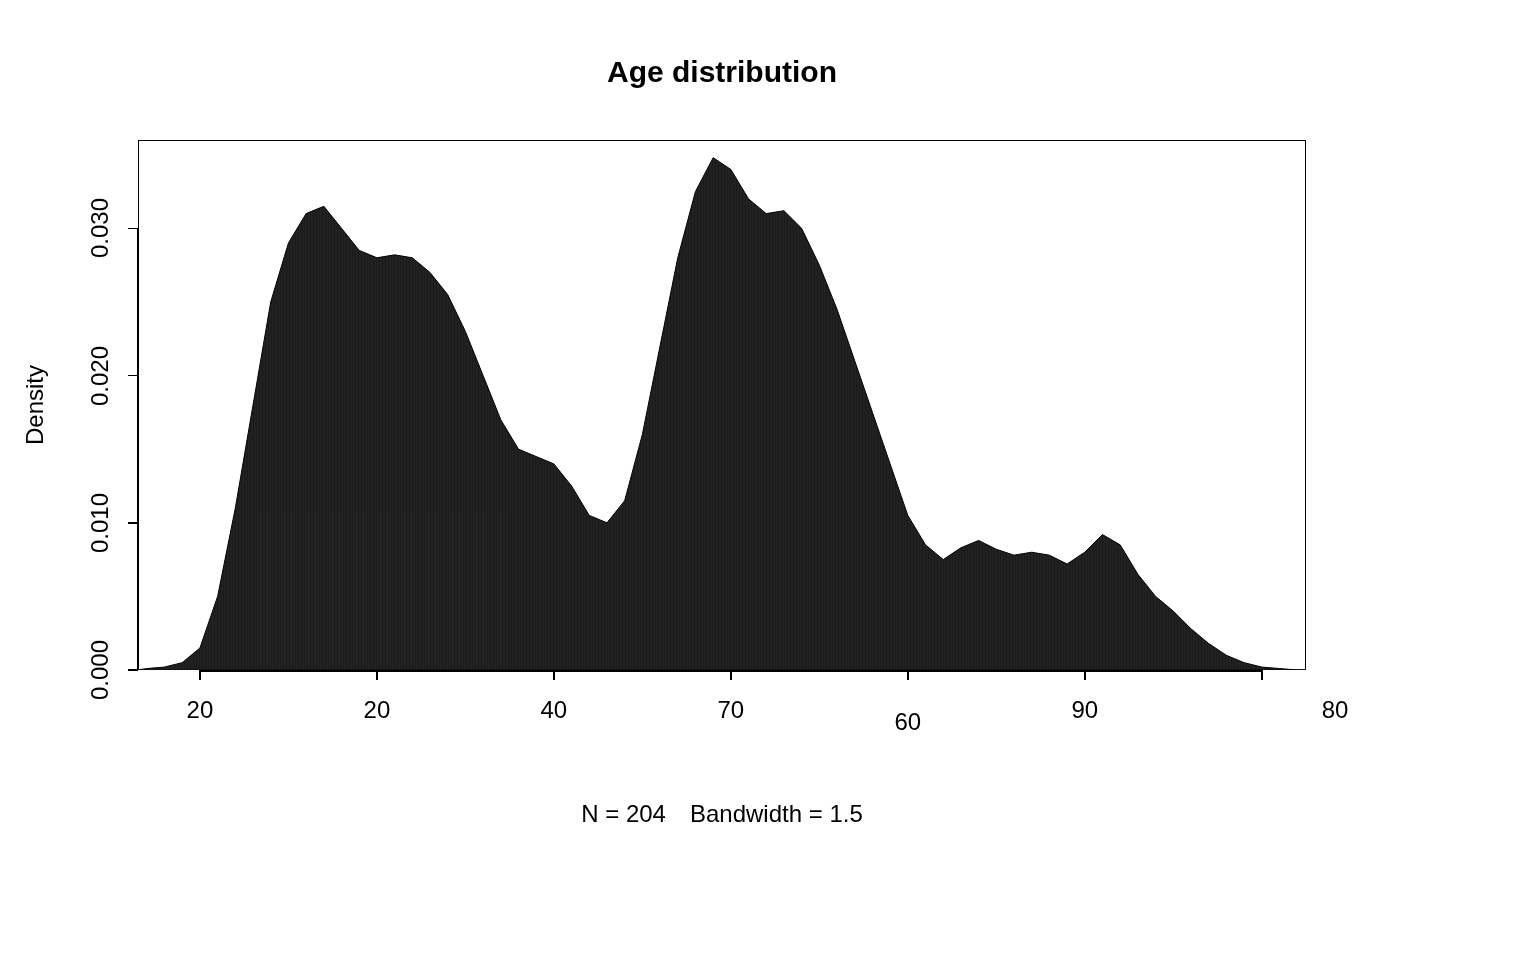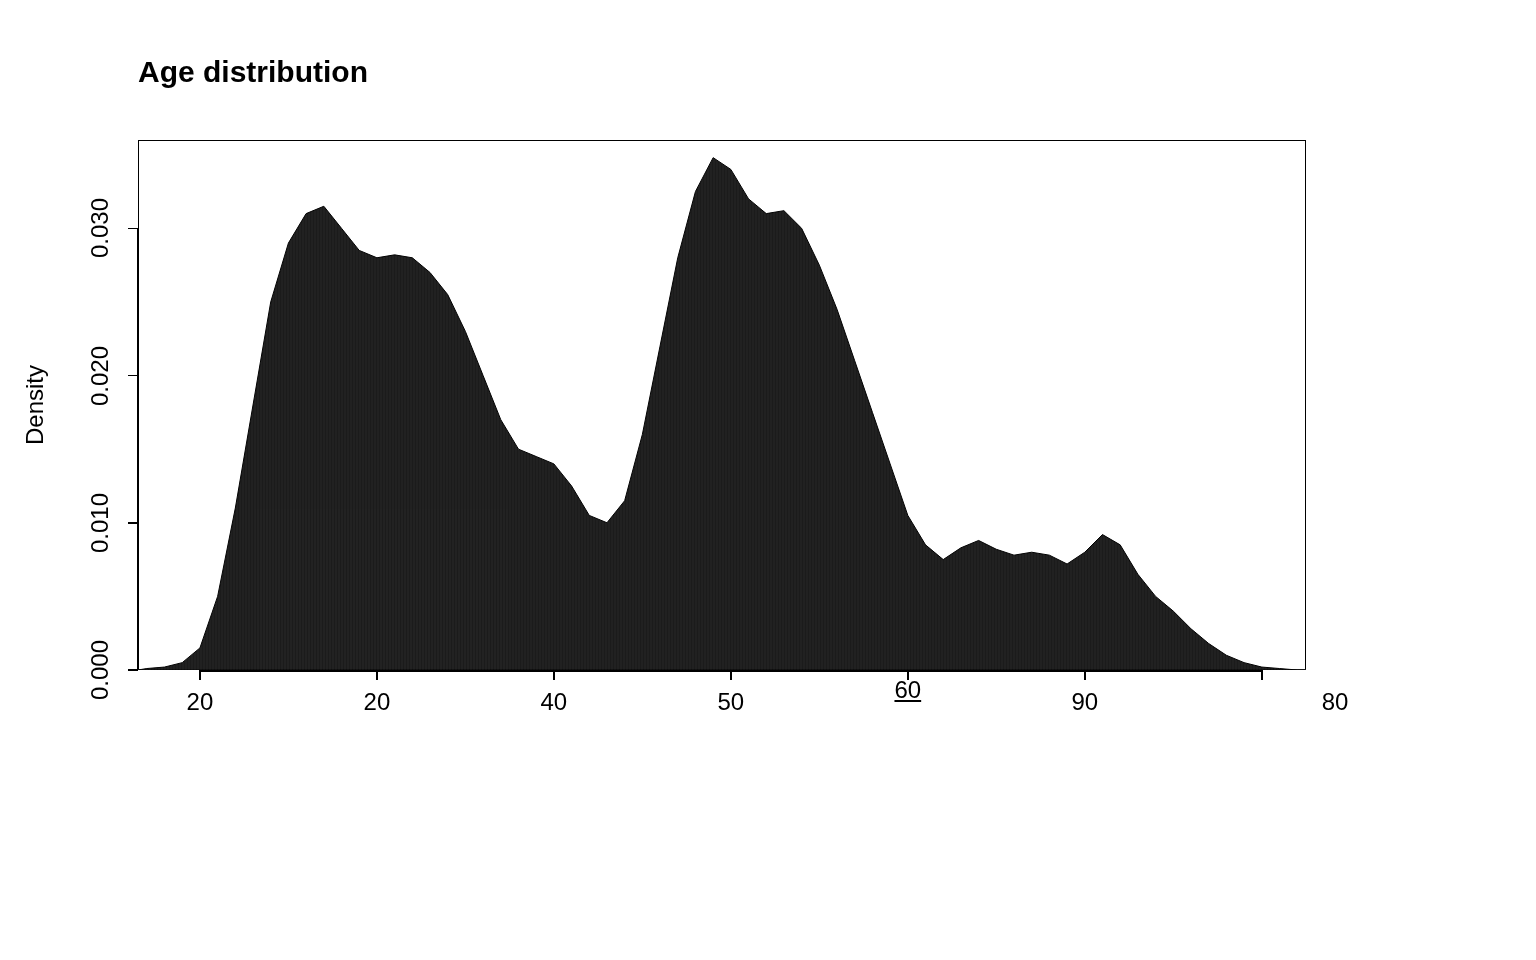--- a/index.html
+++ b/index.html
@@ -15,20 +15,21 @@
     left: 0;
     top: 0;
     width: 1536px;
     height: 960px;
   }
   .title {
     position: absolute;
     left: 0;
     width: 1536px;
     top: 55px;
+    text-align: center;
     font-size: 30px;
     font-weight: bold;
     color: #000;
   }
   .ylabel {
     position: absolute;
     left: 20px;
     top: 0;
     height: 960px;
     width: 30px;
@@ -60,20 +61,21 @@
   }
   .tick {
     position: absolute;
     background: #000;
   }
   .tick-label-x {
     position: absolute;
     font-size: 24px;
     color: #000;
     transform: translateX(-50%);
+    margin-top: 8px;
   }
   .tick-label-y {
     position: absolute;
     font-size: 24px;
     color: #000;
     transform: translate(-50%, -50%) rotate(-90deg);
     transform-origin: center center;
   }
   svg.plot-svg {
     position: absolute;
@@ -97,20 +99,21 @@
 <body>
 
 <div class="chart-container">
 
   <div class="title" style="left: 138px; width: 1168px;">Age distribution</div>
 
   <div class="ylabel" style="top: 140px; height: 530px;">
     <span style="top: 0px;">Density</span>
   </div>
 
+  <div class="xlabel" style="left: 138px; width: 1168px;">N = 204 Bandwidth = 1.5</div>
 
   <div class="plot-box" id="plot-box" style="left: 138px; top: 140px; width: 1168px; height: 530px;"></div>
 
   <svg class="plot-svg" id="plot-svg" width="1168" height="530" viewBox="0 0 1168 530" style="left: 138px; top: 140px;">
       <line x1="0" x2="1168" y1="530" y2="530" class="baseline"></line>
       <path d="M 0 530 L 0.00 530.00 L 8.85 528.53 L 26.55 527.06 L 44.24 522.64 L 61.94 507.92 L 79.64 456.39 L 97.33 368.06 L 115.03 265.00 L 132.73 161.94 L 150.42 103.06 L 168.12 73.61 L 185.82 66.25 L 203.52 88.33 L 221.21 110.42 L 238.91 117.78 L 256.61 114.83 L 274.30 117.78 L 292.00 132.50 L 309.70 154.58 L 327.39 191.39 L 345.09 235.56 L 362.79 279.72 L 380.48 309.17 L 398.18 316.53 L 415.88 323.89 L 433.58 345.97 L 451.27 375.42 L 468.97 382.78 L 486.67 360.69 L 504.36 294.44 L 522.06 206.11 L 539.76 117.78 L 557.45 51.53 L 575.15 17.67 L 592.85 29.44 L 610.55 58.89 L 628.24 73.61 L 645.94 70.67 L 663.64 88.33 L 681.33 125.14 L 699.03 169.31 L 716.73 220.83 L 734.42 272.36 L 752.12 323.89 L 769.82 375.42 L 787.52 404.86 L 805.21 419.58 L 822.91 407.81 L 840.61 400.44 L 858.30 409.28 L 876.00 415.17 L 893.70 412.22 L 911.39 415.17 L 929.09 424.00 L 946.79 412.22 L 964.48 394.56 L 982.18 404.86 L 999.88 434.31 L 1017.58 456.39 L 1035.27 471.11 L 1052.97 488.78 L 1070.67 503.50 L 1088.36 515.28 L 1106.06 522.64 L 1123.76 527.06 L 1141.45 528.53 L 1159.15 530.00 L 1168.00 530.00 L 1168 530 Z" class="density-path"></path>
       <defs>
         <clipPath id="density-clip">
           <path d="M 0 530 L 0.00 530.00 L 8.85 528.53 L 26.55 527.06 L 44.24 522.64 L 61.94 507.92 L 79.64 456.39 L 97.33 368.06 L 115.03 265.00 L 132.73 161.94 L 150.42 103.06 L 168.12 73.61 L 185.82 66.25 L 203.52 88.33 L 221.21 110.42 L 238.91 117.78 L 256.61 114.83 L 274.30 117.78 L 292.00 132.50 L 309.70 154.58 L 327.39 191.39 L 345.09 235.56 L 362.79 279.72 L 380.48 309.17 L 398.18 316.53 L 415.88 323.89 L 433.58 345.97 L 451.27 375.42 L 468.97 382.78 L 486.67 360.69 L 504.36 294.44 L 522.06 206.11 L 539.76 117.78 L 557.45 51.53 L 575.15 17.67 L 592.85 29.44 L 610.55 58.89 L 628.24 73.61 L 645.94 70.67 L 663.64 88.33 L 681.33 125.14 L 699.03 169.31 L 716.73 220.83 L 734.42 272.36 L 752.12 323.89 L 769.82 375.42 L 787.52 404.86 L 805.21 419.58 L 822.91 407.81 L 840.61 400.44 L 858.30 409.28 L 876.00 415.17 L 893.70 412.22 L 911.39 415.17 L 929.09 424.00 L 946.79 412.22 L 964.48 394.56 L 982.18 404.86 L 999.88 434.31 L 1017.58 456.39 L 1035.27 471.11 L 1052.97 488.78 L 1070.67 503.50 L 1088.36 515.28 L 1106.06 522.64 L 1123.76 527.06 L 1141.45 528.53 L 1159.15 530.00 L 1168.00 530.00 L 1168 530 Z"></path>
         </clipPath>
@@ -510,23 +513,23 @@
     </svg>
 
   <div id="ticks-layer">
       <div class="tick" style="left: 199.189px; top: 670px; width: 1.5px; height: 10px;"></div>
       <div class="tick-label-x" style="left: 199.939px; top: 688px;">20</div>
       <div class="tick" style="left: 376.159px; top: 670px; width: 1.5px; height: 10px;"></div>
       <div class="tick-label-x" style="left: 376.909px; top: 688px;">20</div>
       <div class="tick" style="left: 553.129px; top: 670px; width: 1.5px; height: 10px;"></div>
       <div class="tick-label-x" style="left: 553.879px; top: 688px;">40</div>
       <div class="tick" style="left: 730.098px; top: 670px; width: 1.5px; height: 10px;"></div>
-      <div class="tick-label-x" style="left: 730.848px; top: 688px;">50</div>
+      <div class="tick-label-x" style="left: 730.848px; top: 688px;">70</div>
       <div class="tick" style="left: 907.068px; top: 670px; width: 1.5px; height: 10px;"></div>
-      <div class="tick-label-x" style="left: 907.818px; top: 676px; text-decoration: underline;">60</div>
+      <div class="tick-label-x" style="left: 907.818px; top: 700px;">60</div>
       <div class="tick" style="left: 1084.04px; top: 670px; width: 1.5px; height: 10px;"></div>
       <div class="tick-label-x" style="left: 1084.79px; top: 688px;">90</div>
       <div class="tick" style="left: 1261.01px; top: 670px; width: 1.5px; height: 10px;"></div>
       <div class="tick-label-x" style="left: 1335px; top: 688px;">80</div>
       <div class="tick" style="left: 199.939px; top: 670px; width: 1061.82px; height: 1.5px;"></div>
       <div class="tick" style="left: 128px; top: 669.25px; width: 10px; height: 1.5px;"></div>
       <div class="tick-label-y" style="left: 100px; top: 670px;">0.000</div>
       <div class="tick" style="left: 128px; top: 522.028px; width: 10px; height: 1.5px;"></div>
       <div class="tick-label-y" style="left: 100px; top: 522.778px;">0.010</div>
       <div class="tick" style="left: 128px; top: 374.806px; width: 10px; height: 1.5px;"></div>

